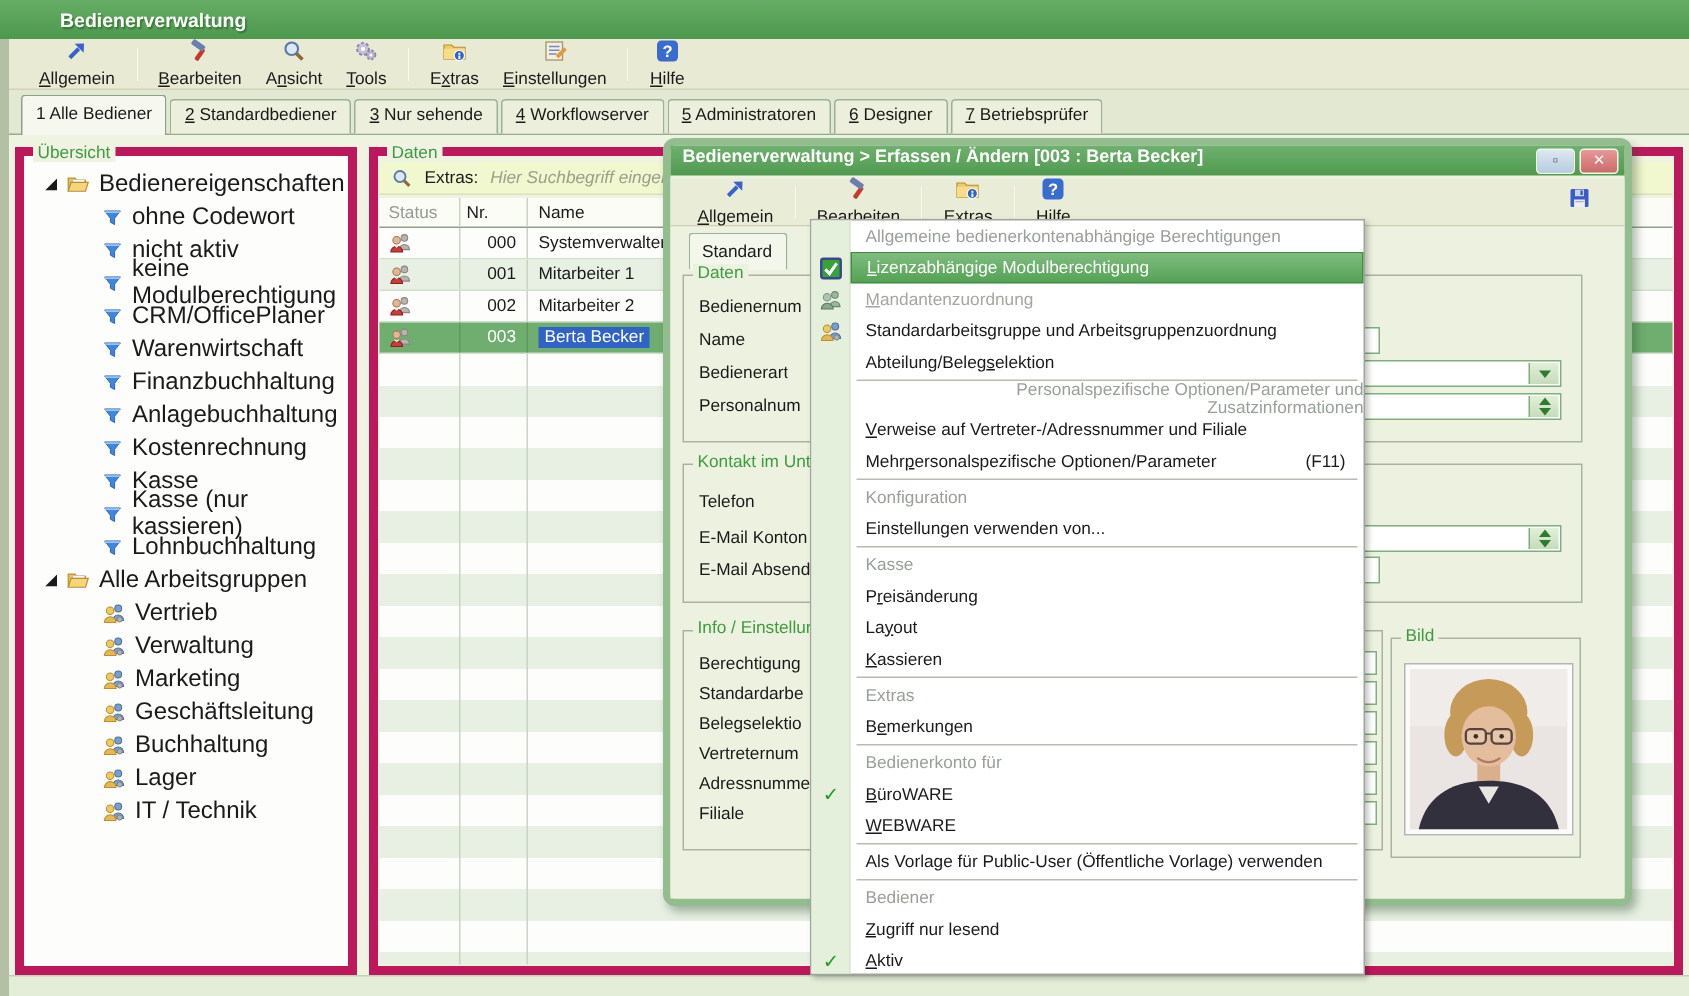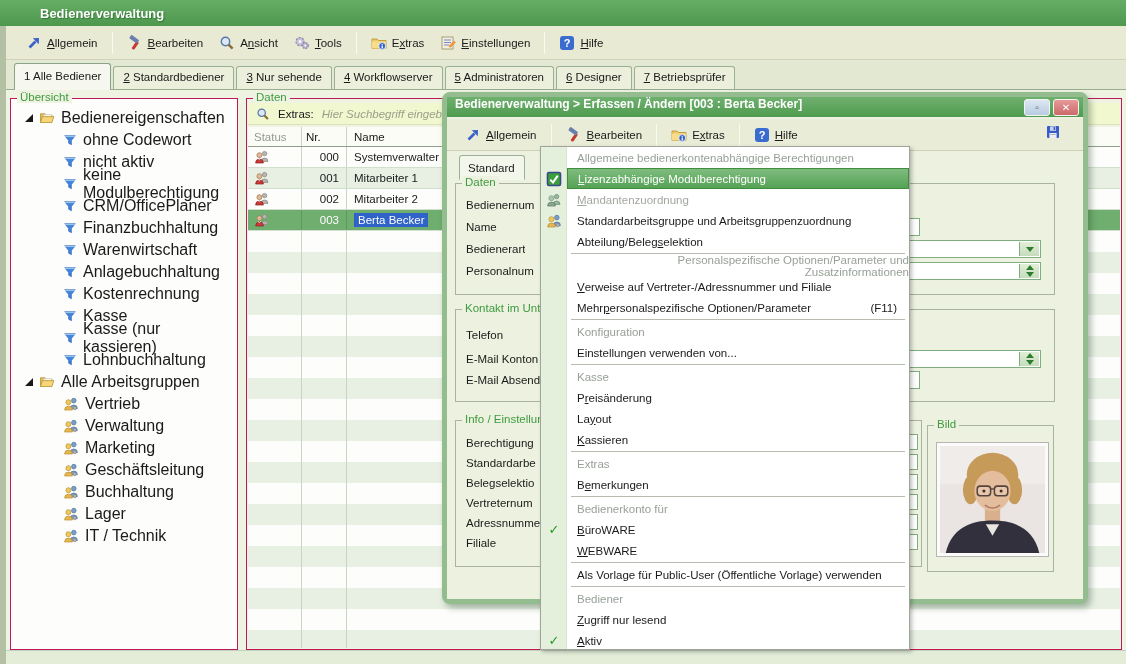--- a/index.html
+++ b/index.html
@@ -8,32 +8,32 @@
   u { text-decoration:underline; }
   svg.ic16 { width:16px; height:16px; flex:0 0 16px; }
   svg.ic14 { width:14px; height:14px; flex:0 0 14px; }
 
   
   .titlebar { position:absolute; left:0; top:0; width:1126px; height:26px;
     background:linear-gradient(#66ac66,#4e984e); color:#fff; font-weight:bold; font-size:13px;
     display:flex; align-items:center; padding-left:40px; text-shadow:1px 1px 1px rgba(0,60,0,.4); }
   .menubar { position:absolute; left:6px; top:26px; width:1120px; height:34px; background:#e8ead4;
     border-bottom:1px solid #d2d2b8; display:flex; align-items:center; padding-left:12px; }
-  .mi { display:flex; align-items:center; gap:5px; padding:4px 8px; cursor:default; }
+  .mi { display:flex; align-items:center; gap:5px; padding:4px 8px; cursor:default;flex-direction:column; }
   .mdiv { width:1px; height:22px; background:#c2c2a4; border-right:1px solid #fafaf0; margin:0 6px; }
   .sage { position:absolute; left:0; top:26px; width:6px; height:638px; background:#b3c0a3; }
 
   .tabstrip { position:absolute; left:6px; top:60px; width:1120px; height:30px; background:#e3e8d2;
     border-bottom:1px solid #98ac90; display:flex; align-items:flex-end; padding-left:8px; }
   .tab { background:#ecefdb; border:1px solid #9ab098; border-bottom:none; border-radius:3px 3px 0 0;
     padding:4px 9px 3px 9px; margin-right:2px; height:23px; }
   .tab.active { background:#f6f8ef; height:27px; padding-top:6px; margin-bottom:-1px; border-color:#8aa288; }
 
   
-  .fset { position:absolute; border:1px solid #be185d; }
+  .fset { position:absolute; border:6px solid #be185d; }
   .legend { position:absolute; top:-8px; left:6px; background:#eff3e2; color:#3f9b3f; padding:0 3px; font-size:11.5px; }
 
   
   .tree { position:absolute; left:2px; top:8px; right:2px; bottom:2px; background:#fdfdfb; overflow:hidden; }
   .trow { height:22px; display:flex; align-items:center; gap:6px; font-size:16px; }
   .trow.lvl1 { padding-left:12px; }
   .trow.lvl2 { padding-left:50px; }
   .expander { width:8px; height:8px; flex:0 0 8px; }
 
   
@@ -274,27 +274,27 @@
     <div class="trow lvl2">
         <svg class="ic14">
           <use href="#i-filter" xlink:href="#i-filter"></use>
         </svg>
         <span>CRM/OfficePlaner</span>
       </div>
     <div class="trow lvl2">
         <svg class="ic14">
           <use href="#i-filter" xlink:href="#i-filter"></use>
         </svg>
+        <span>Warenwirtschaft</span>
+      </div>
+    <div class="trow lvl2">
+        <svg class="ic14">
+          <use href="#i-filter" xlink:href="#i-filter"></use>
+        </svg>
         <span>Finanzbuchhaltung</span>
-      </div>
-    <div class="trow lvl2">
-        <svg class="ic14">
-          <use href="#i-filter" xlink:href="#i-filter"></use>
-        </svg>
-        <span>Warenwirtschaft</span>
       </div>
     <div class="trow lvl2">
         <svg class="ic14">
           <use href="#i-filter" xlink:href="#i-filter"></use>
         </svg>
         <span>Anlagebuchhaltung</span>
       </div>
     <div class="trow lvl2">
         <svg class="ic14">
           <use href="#i-filter" xlink:href="#i-filter"></use>

